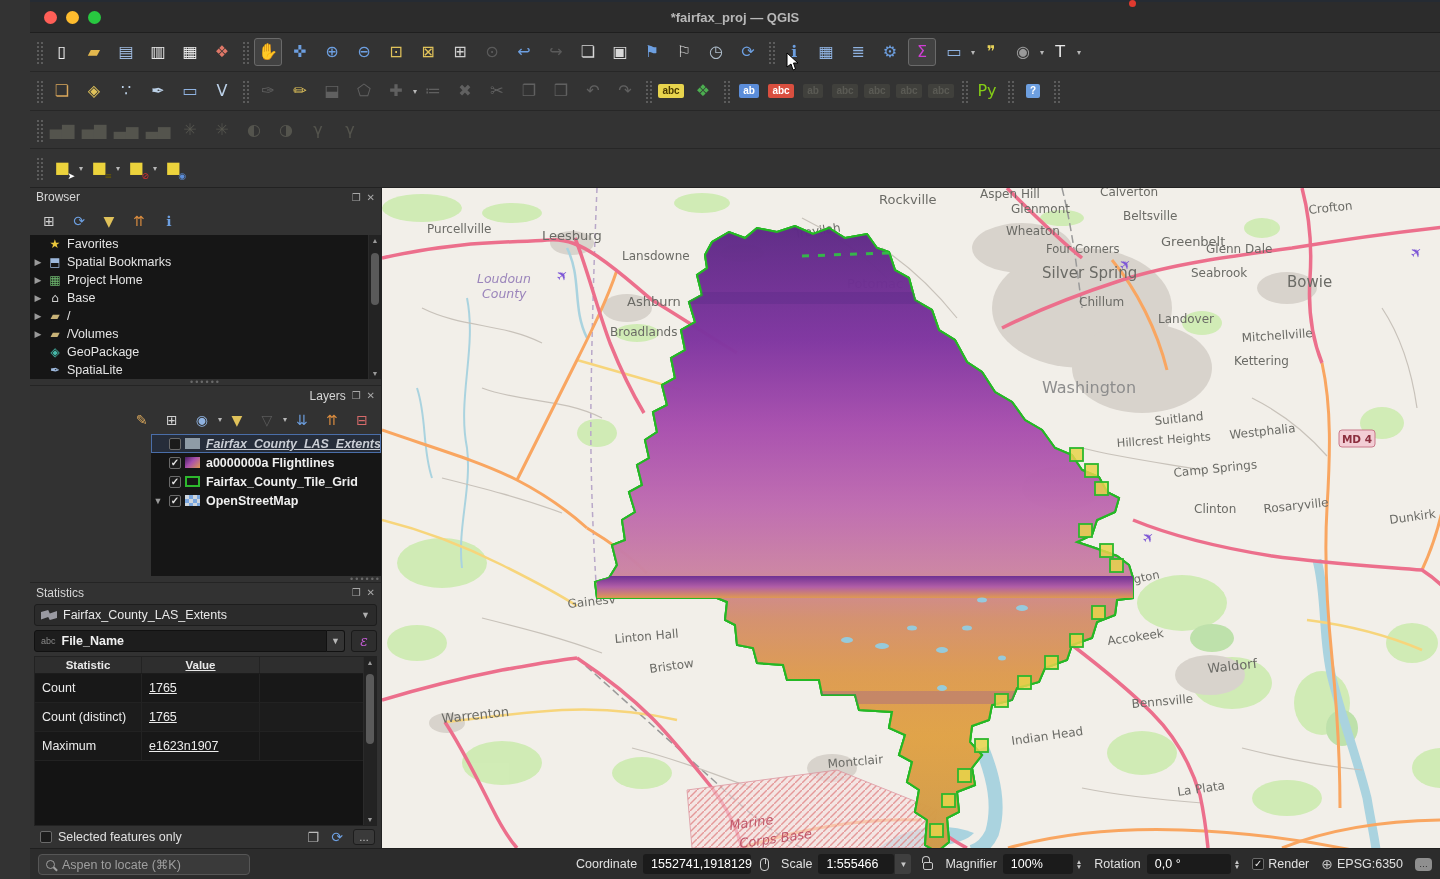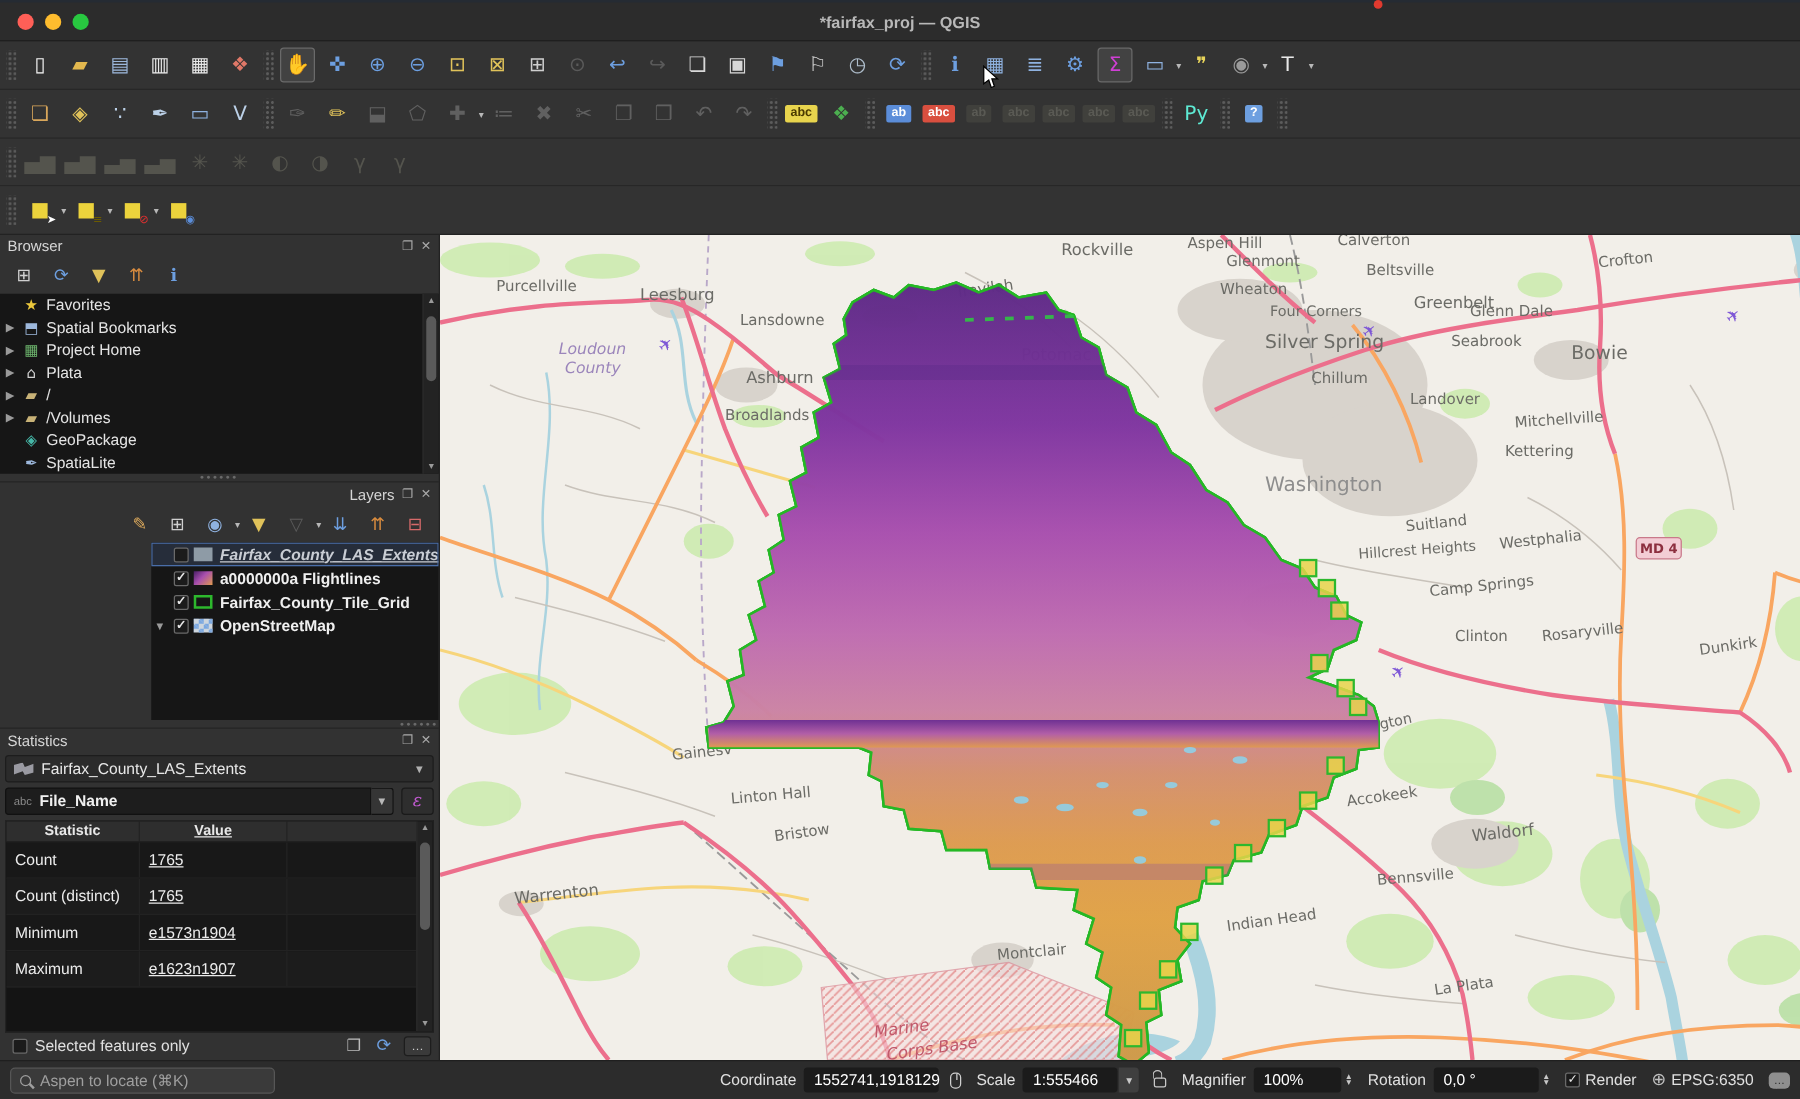--- a/index.html
+++ b/index.html
@@ -1,18 +1,18 @@
 <!DOCTYPE html>
 <html><head>
 <meta charset="utf-8">
 <style>
   html,body{margin:0;padding:0;background:#222;}
   *{box-sizing:border-box;}
   body{font-family:"Liberation Sans",sans-serif;-webkit-font-smoothing:antialiased;}
-  #app{position:relative;width:1440px;height:879px;background:#333;overflow:hidden;}
+  #app{position:relative;width:1440px;height:879px;background:#333;overflow:hidden;padding-left:30px;}
 
   
   #titlebar{position:relative;height:33px;background:#2c2c2c;border-top:2px solid #252b33;border-bottom:1px solid #1f1f1f;display:flex;align-items:center;}
   .tl{width:13px;height:13px;border-radius:50%;margin-left:9px;}
   .tl.red{background:#ff5f57;margin-left:14px;}
   .tl.yellow{background:#febc2e;}
   .tl.green{background:#28c840;}
   #win-title{position:absolute;left:0;right:0;text-align:center;color:#b8b8b8;font-size:13px;font-weight:bold;}
   #rec-dot{position:absolute;left:1099px;top:-2px;width:7px;height:7px;border-radius:50%;background:#e03a2f;}
 
@@ -309,21 +309,21 @@
         <span class="chip" style="background: rgb(86, 86, 76); color: rgb(154, 154, 138);">abc</span>
       </span>
       <span class="tb-btn disabled">
         <span class="chip" style="background: rgb(86, 86, 76); color: rgb(154, 154, 138);">abc</span>
       </span>
       <span class="tb-btn disabled">
         <span class="chip" style="background: rgb(86, 86, 76); color: rgb(154, 154, 138);">abc</span>
       </span>
       <span class="tb-handle"></span>
       <span class="tb-btn">
-        <span class="tb-ico" style="color: #5eead4;">Py</span>
+        <span class="tb-ico" style="color: #84cc16;">Py</span>
       </span>
       <span class="tb-handle"></span>
       <span class="tb-btn">
         <span class="chip" style="background: rgb(109, 159, 224); color: rgb(255, 255, 255);">?</span>
       </span>
       <span class="tb-handle"></span>
     </div>
   <div id="row3" class="toolbar">
       <span class="tb-handle"></span>
       <span class="tb-btn disabled">
@@ -420,21 +420,21 @@
                 <span class="tr-label">Spatial Bookmarks</span>
               </div>
               <div class="tree-row">
                 <span class="tr-arrow">▶</span>
                 <span class="tr-ico" style="color: rgb(109, 181, 109);">▦</span>
                 <span class="tr-label">Project Home</span>
               </div>
               <div class="tree-row">
                 <span class="tr-arrow">▶</span>
                 <span class="tr-ico" style="color: rgb(208, 208, 208);">⌂</span>
-                <span class="tr-label">Plata</span>
+                <span class="tr-label">Base</span>
               </div>
               <div class="tree-row">
                 <span class="tr-arrow">▶</span>
                 <span class="tr-ico" style="color: rgb(200, 178, 119);">▰</span>
                 <span class="tr-label">/</span>
               </div>
               <div class="tree-row">
                 <span class="tr-arrow">▶</span>
                 <span class="tr-ico" style="color: rgb(200, 178, 119);">▰</span>
                 <span class="tr-label">/Volumes</span>
@@ -559,25 +559,20 @@
                 <div class="st-hcell stc3"></div>
               </div>
               <div class="st-row">
                 <div class="st-cell stc1">Count</div>
                 <div class="st-cell stc2">1765</div>
                 <div class="st-cell stc3"></div>
               </div>
               <div class="st-row">
                 <div class="st-cell stc1">Count (distinct)</div>
                 <div class="st-cell stc2">1765</div>
-                <div class="st-cell stc3"></div>
-              </div>
-              <div class="st-row">
-                <div class="st-cell stc1">Minimum</div>
-                <div class="st-cell stc2">e1573n1904</div>
                 <div class="st-cell stc3"></div>
               </div>
               <div class="st-row">
                 <div class="st-cell stc1">Maximum</div>
                 <div class="st-cell stc2">e1623n1907</div>
                 <div class="st-cell stc3"></div>
               </div>
             </div>
           <div class="sb">
             <div class="sb-arrow">▲</div>

